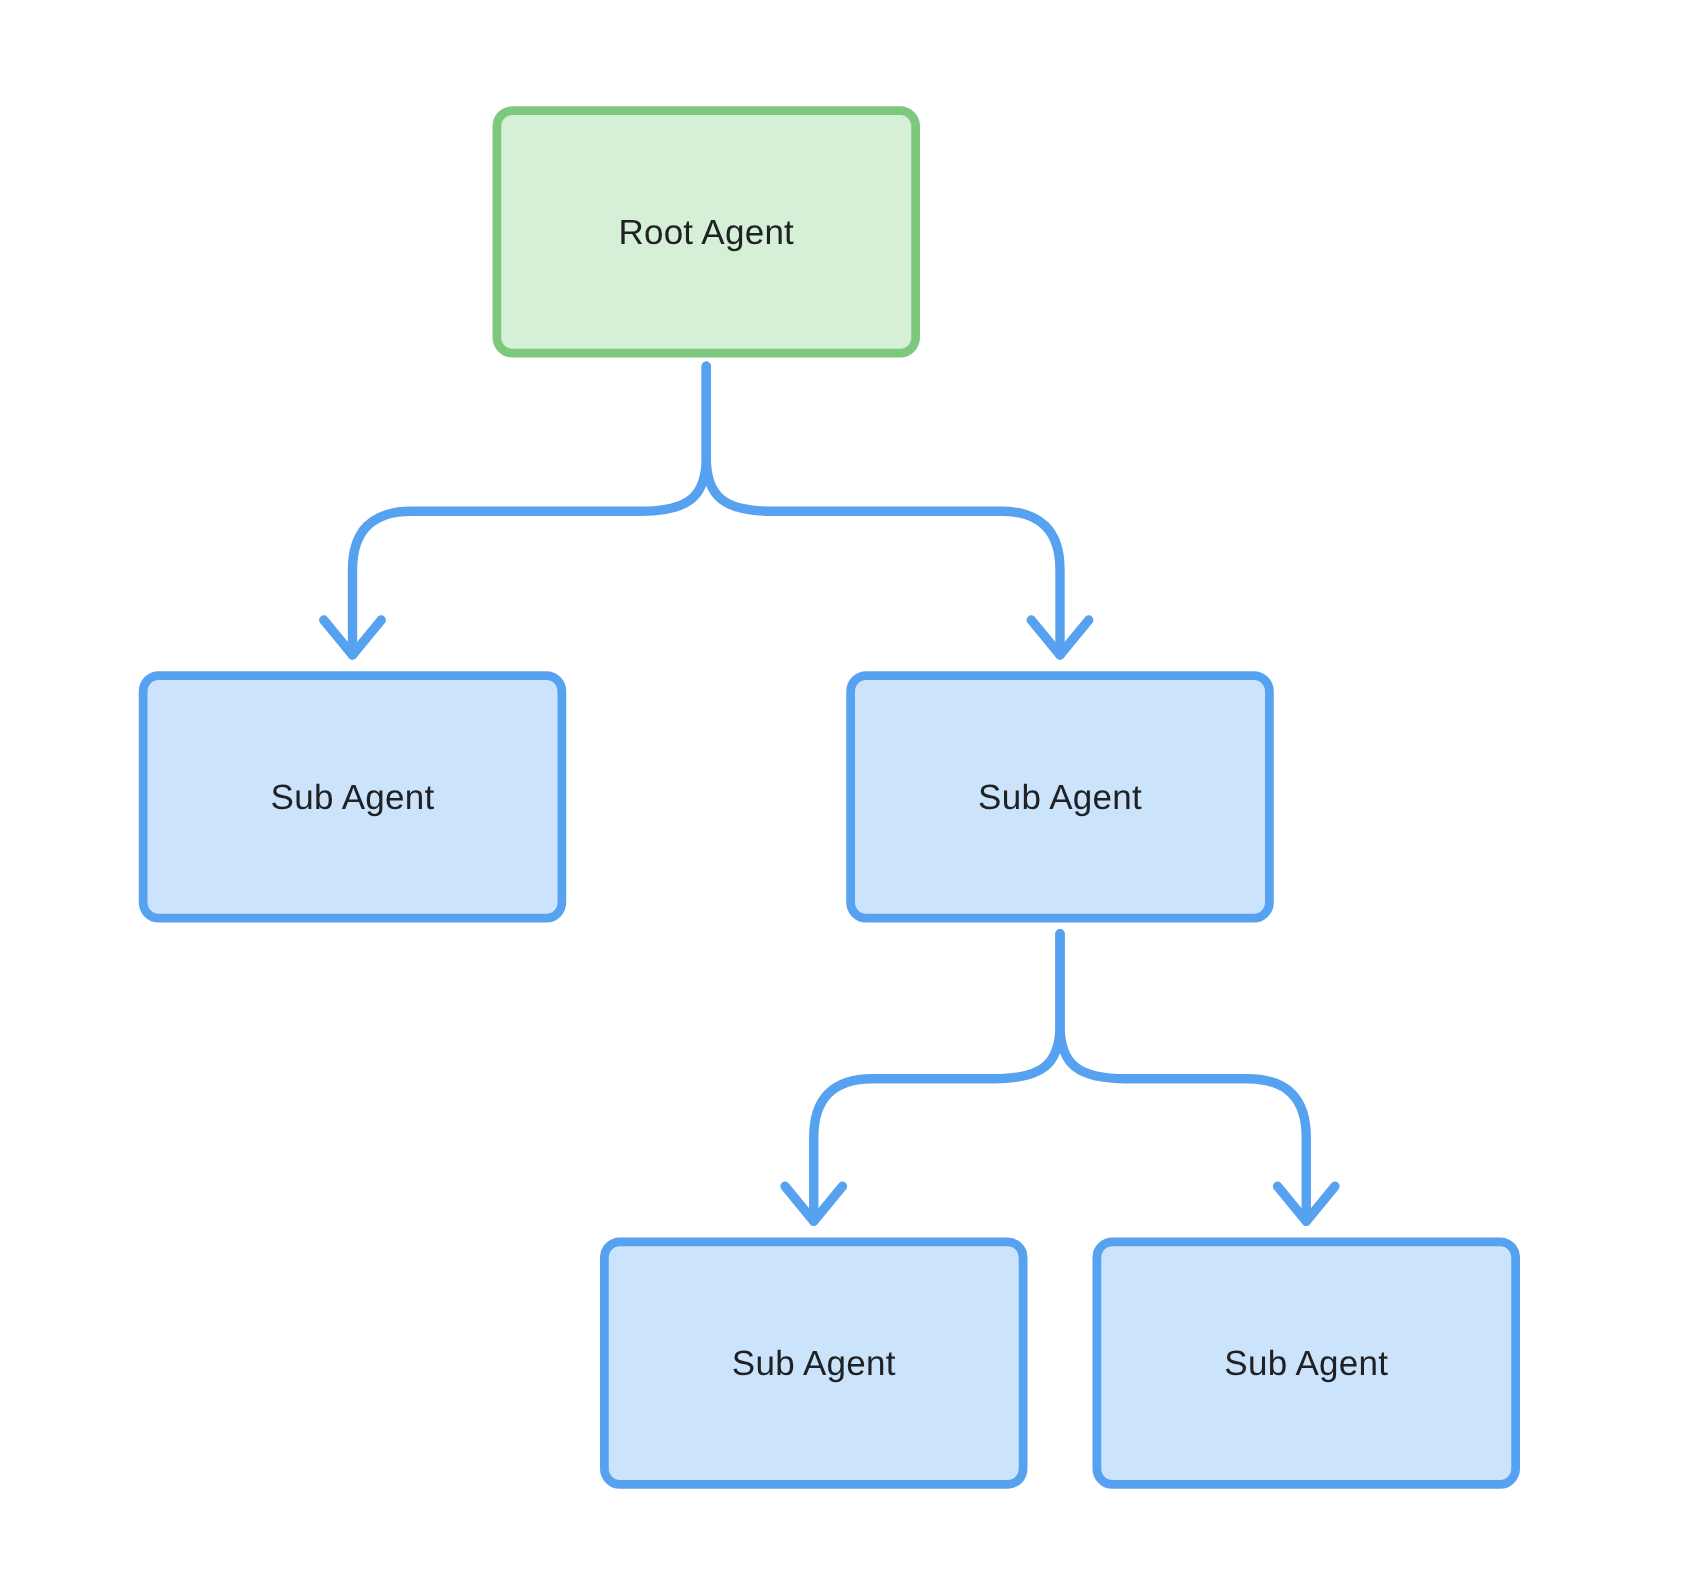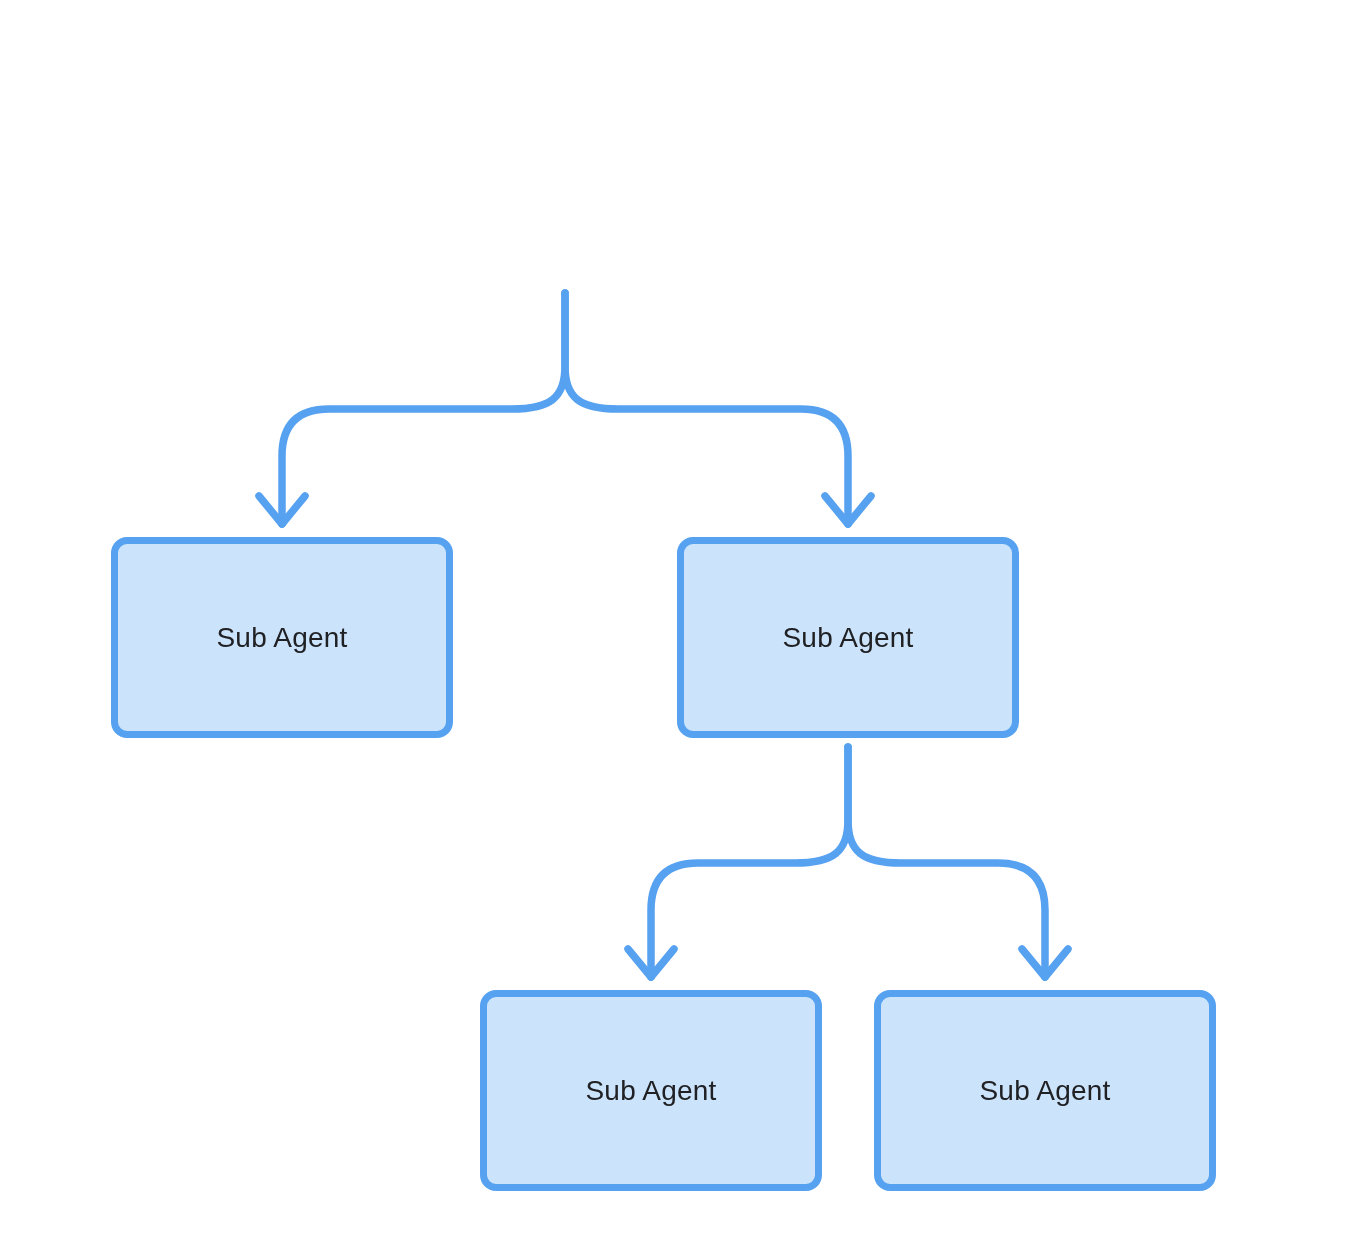--- a/index.html
+++ b/index.html
@@ -75,20 +75,23 @@
       <path d="M 848 747 L 848 820 C 848 852 833 863 795 863 L 698 863 Q 651 863 651 910 L 651 977"></path>
       <path d="M 628 949 L 651 977 L 674 949"></path>
     </g>
 
     <g>
       <path d="M 848 747 L 848 820 C 848 852 863 863 901 863 L 998 863 Q 1045 863 1045 910 L 1045 977"></path>
       <path d="M 1022 949 L 1045 977 L 1068 949"></path>
     </g>
   </svg>
 
+  <div class="node node-root" style="background: rgb(214, 240, 215); border-color: rgb(124, 201, 126);">
+    <span class="label">Root Agent</span>
+  </div>
 
   <div class="node node-sub-left" style="background: rgb(204, 228, 251); border-color: rgb(86, 161, 240);">
     <span class="label">Sub Agent</span>
   </div>
 
   <div class="node node-sub-right" style="background: rgb(204, 228, 251); border-color: rgb(86, 161, 240);">
     <span class="label">Sub Agent</span>
   </div>
 
   <div class="node node-sub-bot-left" style="background: rgb(204, 228, 251); border-color: rgb(86, 161, 240);">

